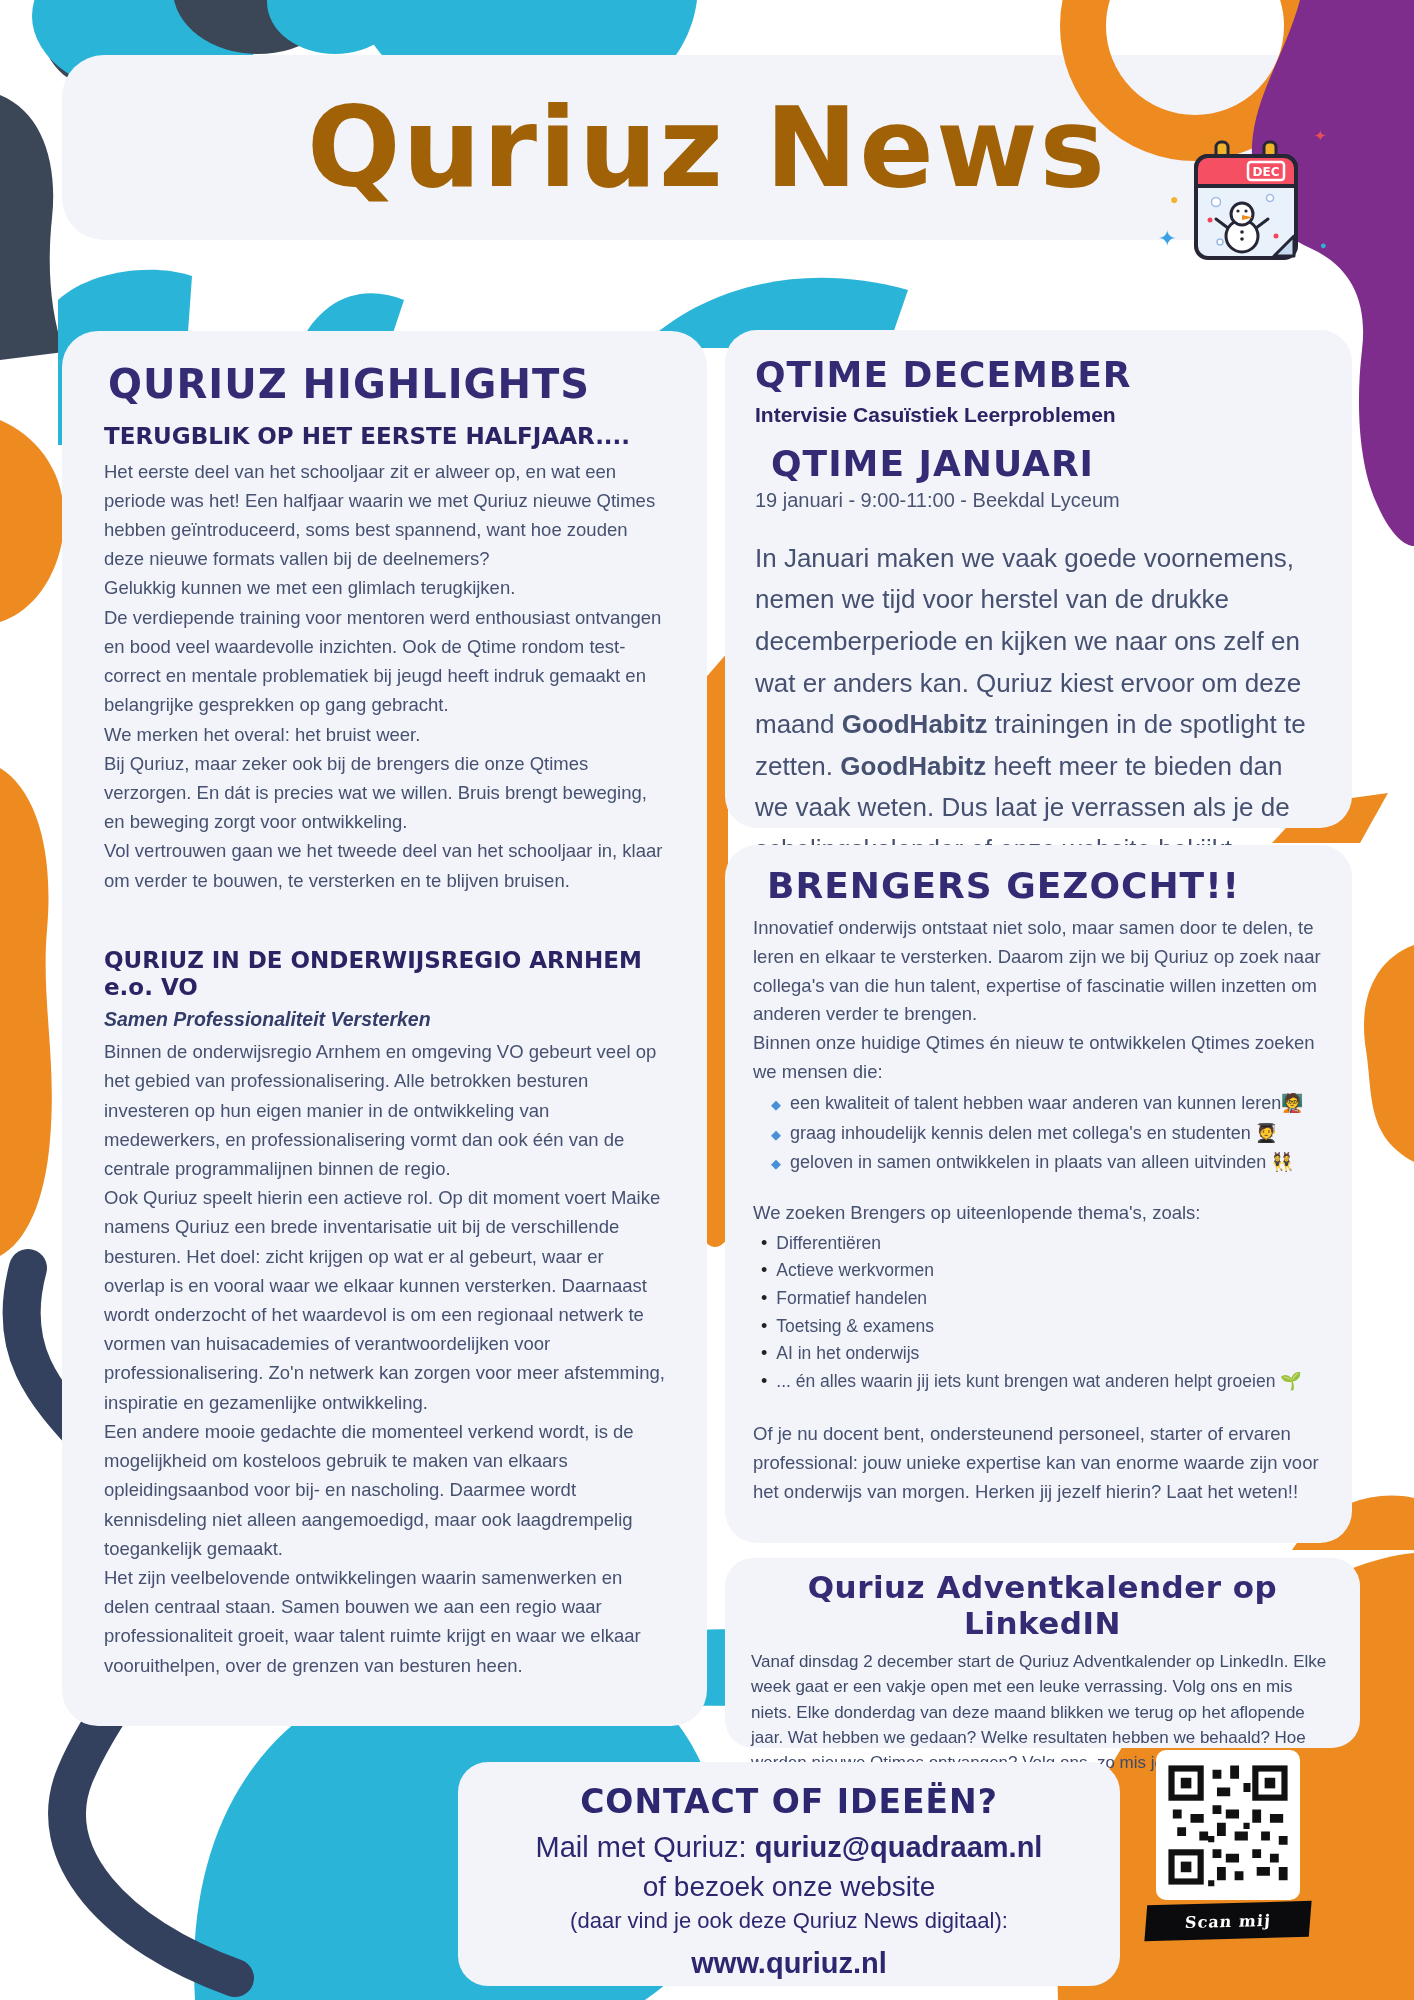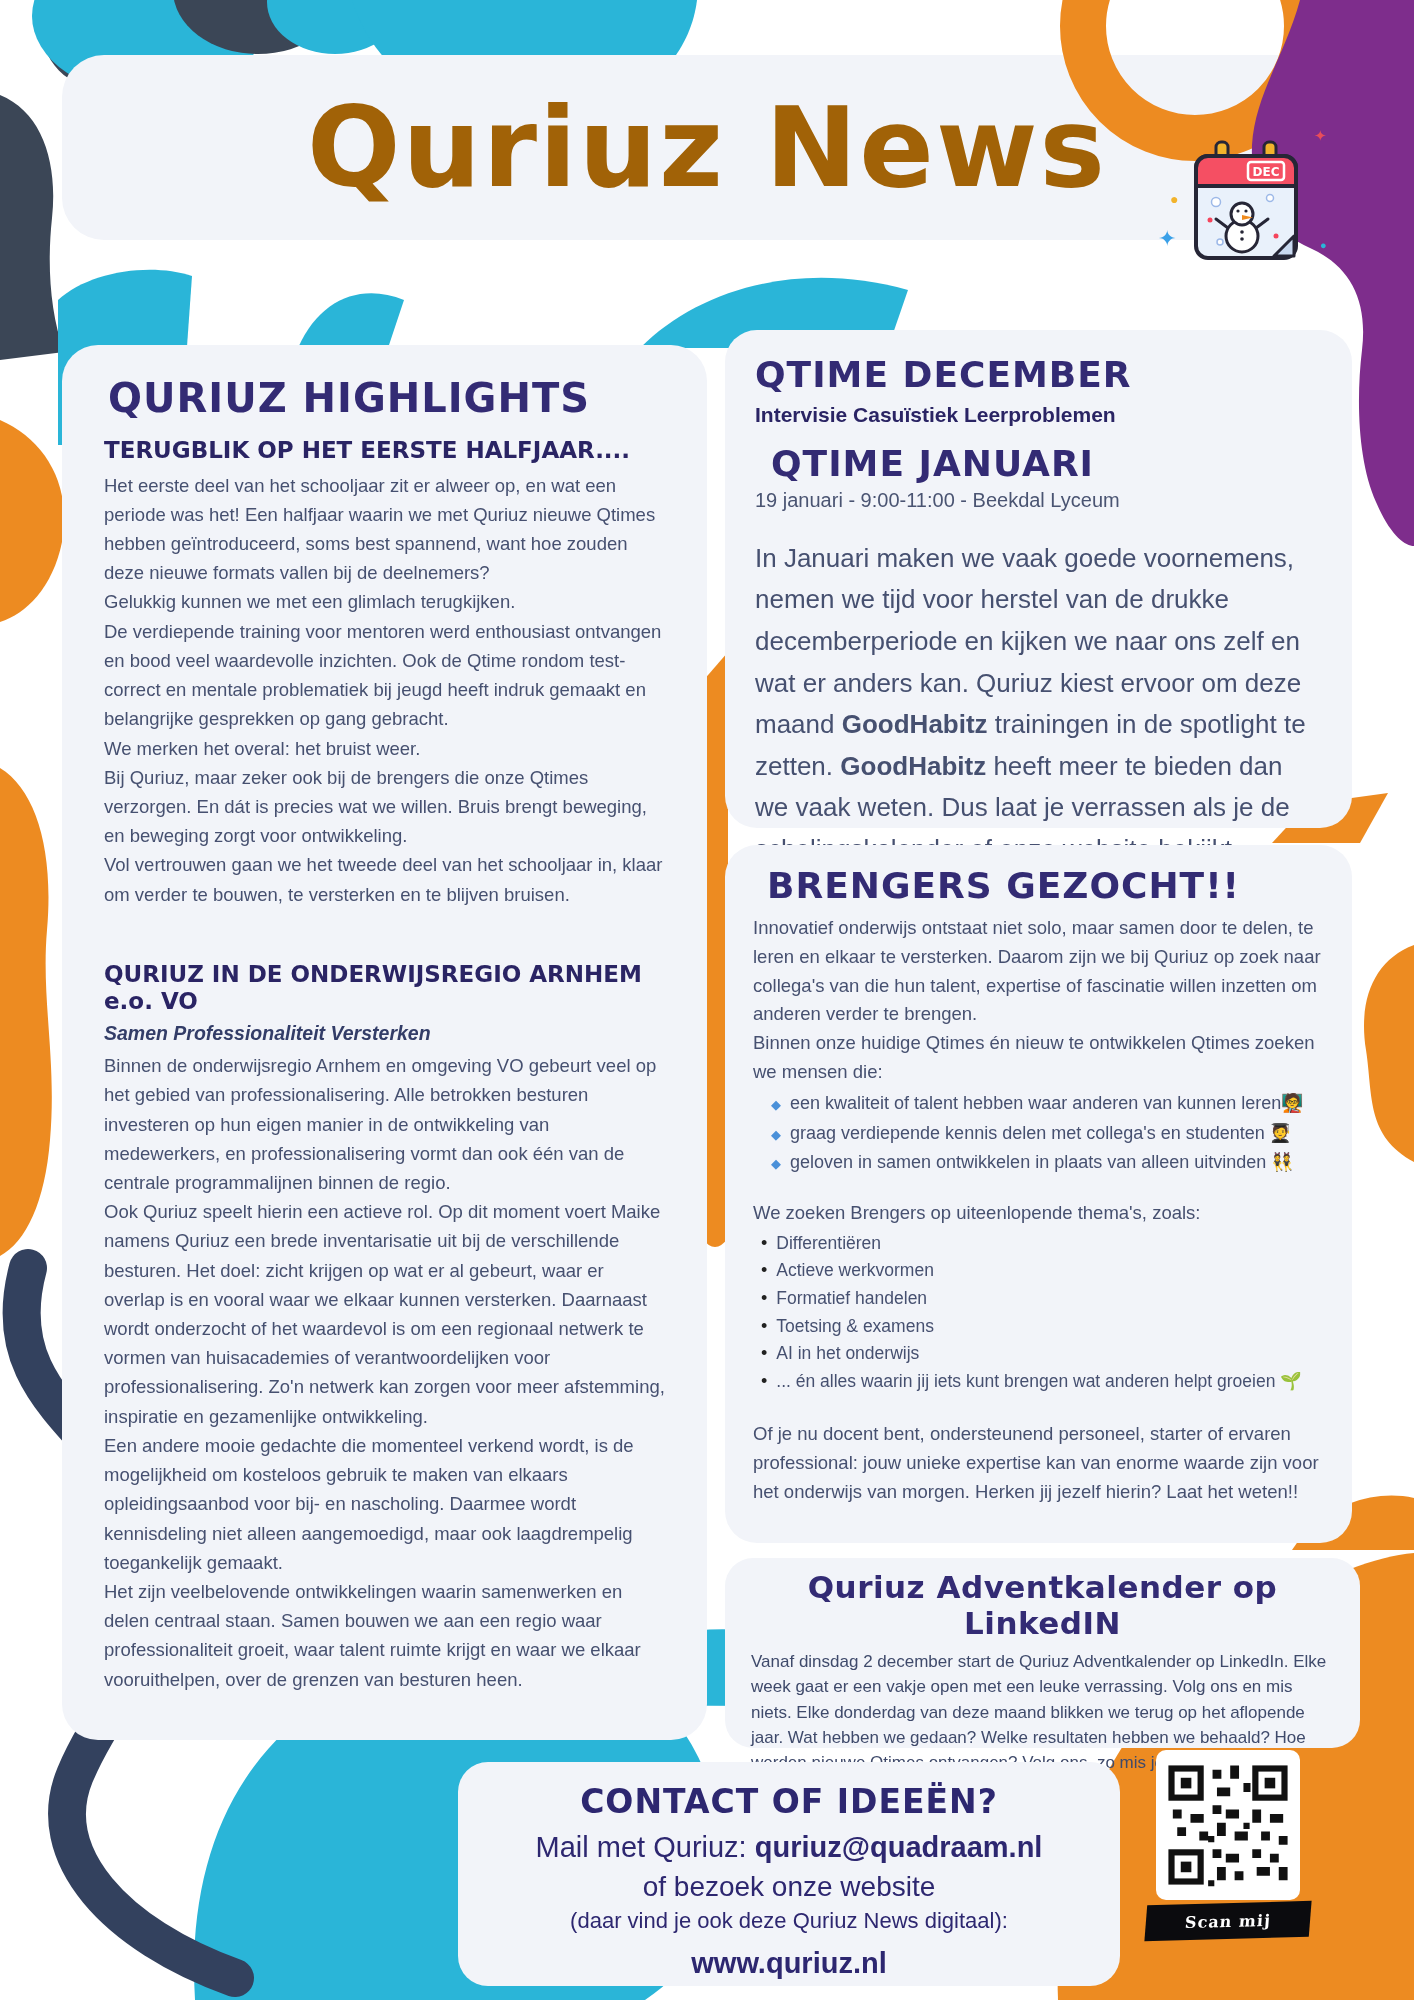--- a/index.html
+++ b/index.html
@@ -7,21 +7,21 @@
   #page{position:relative;width:1414px;height:2000px;background:#ffffff;overflow:hidden;}
   svg.bg{position:absolute;left:0;top:0;z-index:0;}
   svg.overlay{position:absolute;left:0;top:0;z-index:3;pointer-events:none;}
   .card{position:absolute;background:#f2f4f9;border-radius:36px;z-index:1;box-sizing:border-box;}
   
   .header-card{left:62px;top:55px;width:1290px;height:185px;border-radius:42px;display:flex;align-items:center;justify-content:center;}
   .title{font-family:"DejaVu Sans",sans-serif;font-weight:bold;font-size:110px;letter-spacing:2px;color:#a16207;margin:13px;line-height:1;}
   .calendar{position:absolute;left:1190px;top:140px;width:112px;height:124px;z-index:4;}
   .sparkle{position:absolute;z-index:4;line-height:1;}
   
-  .left-card{left:62px;top:345px;width:645px;height:1395px;padding:30px 38px 26px 42px;}
+  .left-card{left:62px;top:331px;width:645px;height:1395px;padding:30px 38px 26px 42px;}
   .h1{font-family:"DejaVu Sans",sans-serif;font-weight:bold;font-size:40px;letter-spacing:1px;color:#332b74;margin:0 0 16px 4px;line-height:1.15;}
   .h2{font-family:"DejaVu Sans",sans-serif;font-weight:bold;font-size:23px;color:#2a2464;margin:0 0 6px 0;line-height:1.2;}
   .subitalic{font-size:19.5px;font-weight:bold;font-style:italic;color:#333d68;margin:0 0 6px 0;}
   .body{font-size:18.5px;line-height:1.58;color:#46507022;color:#465070;margin:0;}
   .prl{white-space:pre-line;}
   .sec-gap{margin-top:52px;}
   
   .qtime-card{left:725px;top:330px;width:627px;height:498px;padding:24px 30px;border-radius:32px;}
   .rh1{font-family:"DejaVu Sans",sans-serif;font-weight:bold;font-size:36px;letter-spacing:1px;color:#332b74;margin:0;line-height:1.15;}
   .ev{font-size:21px;font-weight:bold;color:#2a2464;margin:8px 0 0 0;}
@@ -163,21 +163,21 @@
     <h2 class="rh1 bh1">BRENGERS GEZOCHT!!</h2>
     <p class="bintro prl">Innovatief onderwijs ontstaat niet solo, maar samen door te delen, te leren en elkaar te versterken. Daarom zijn we bij Quriuz op zoek naar collega's van die hun talent, expertise of fascinatie willen inzetten om anderen verder te brengen.
 Binnen onze huidige Qtimes én nieuw te ontwikkelen Qtimes zoeken we mensen die:</p>
     <div class="dbullets">
       <div class="drow">
           <span class="dia">◆</span>
           <span class="dtext">een kwaliteit of talent hebben waar anderen van kunnen leren🧑‍🏫</span>
         </div>
       <div class="drow">
           <span class="dia">◆</span>
-          <span class="dtext">graag verdiepende kennis delen met collega's en studenten 🧑‍🎓</span>
+          <span class="dtext">graag inhoudelijk kennis delen met collega's en studenten 🧑‍🎓</span>
         </div>
       <div class="drow">
           <span class="dia">◆</span>
           <span class="dtext">geloven in samen ontwikkelen in plaats van alleen uitvinden 👯</span>
         </div>
     </div>
     <p class="themes">We zoeken Brengers op uiteenlopende thema's, zoals:</p>
     <div class="tbullets">
       <div class="trow">
           <span class="dot">•</span>

